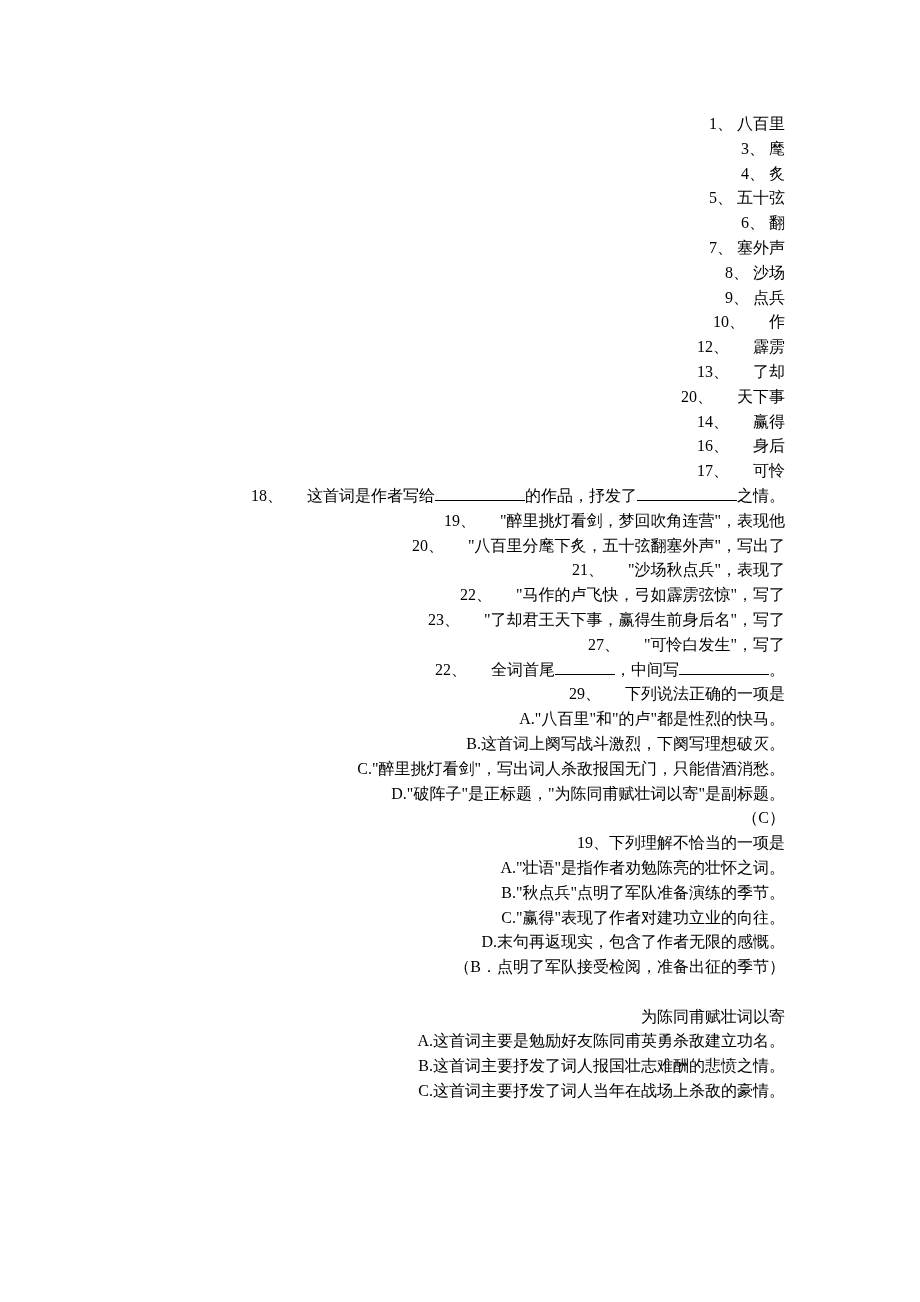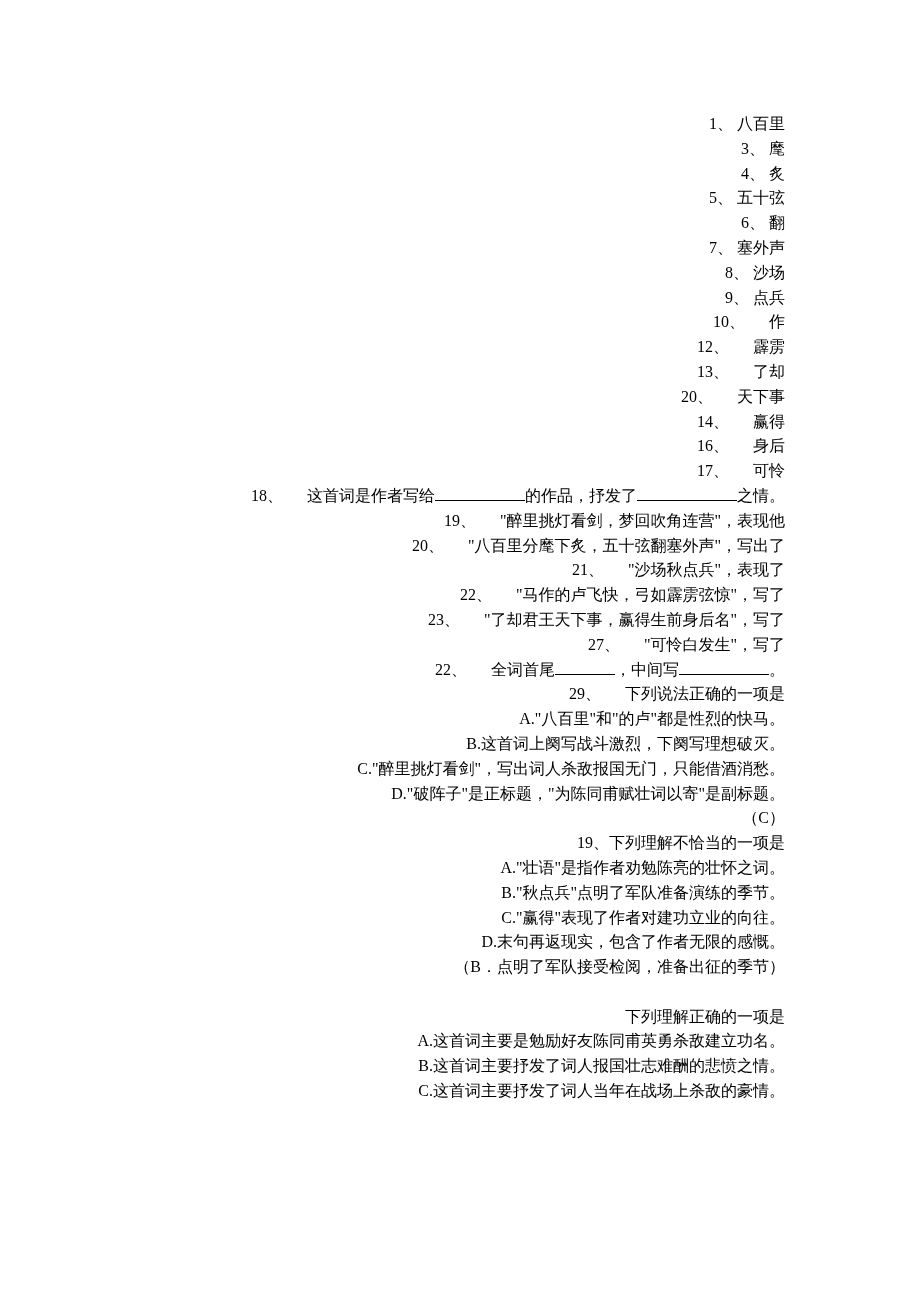--- a/index.html
+++ b/index.html
@@ -72,18 +72,18 @@
 
   <div class="line">19、下列理解不恰当的一项是</div>
   <div class="line">A."壮语"是指作者劝勉陈亮的壮怀之词。</div>
   <div class="line">B."秋点兵"点明了军队准备演练的季节。</div>
   <div class="line">C."赢得"表现了作者对建功立业的向往。</div>
   <div class="line">D.末句再返现实，包含了作者无限的感慨。</div>
   <div class="line">（B．点明了军队接受检阅，准备出征的季节）</div>
 
   <div class="line">&nbsp;</div>
 
-  <div class="line">下列理解正确的一项是</div>
+  <div class="line">为陈同甫赋壮词以寄</div>
   <div class="line">A.这首词主要是勉励好友陈同甫英勇杀敌建立功名。</div>
   <div class="line">B.这首词主要抒发了词人报国壮志难酬的悲愤之情。</div>
   <div class="line">C.这首词主要抒发了词人当年在战场上杀敌的豪情。</div>
 
 </div>
 
 </body></html>

